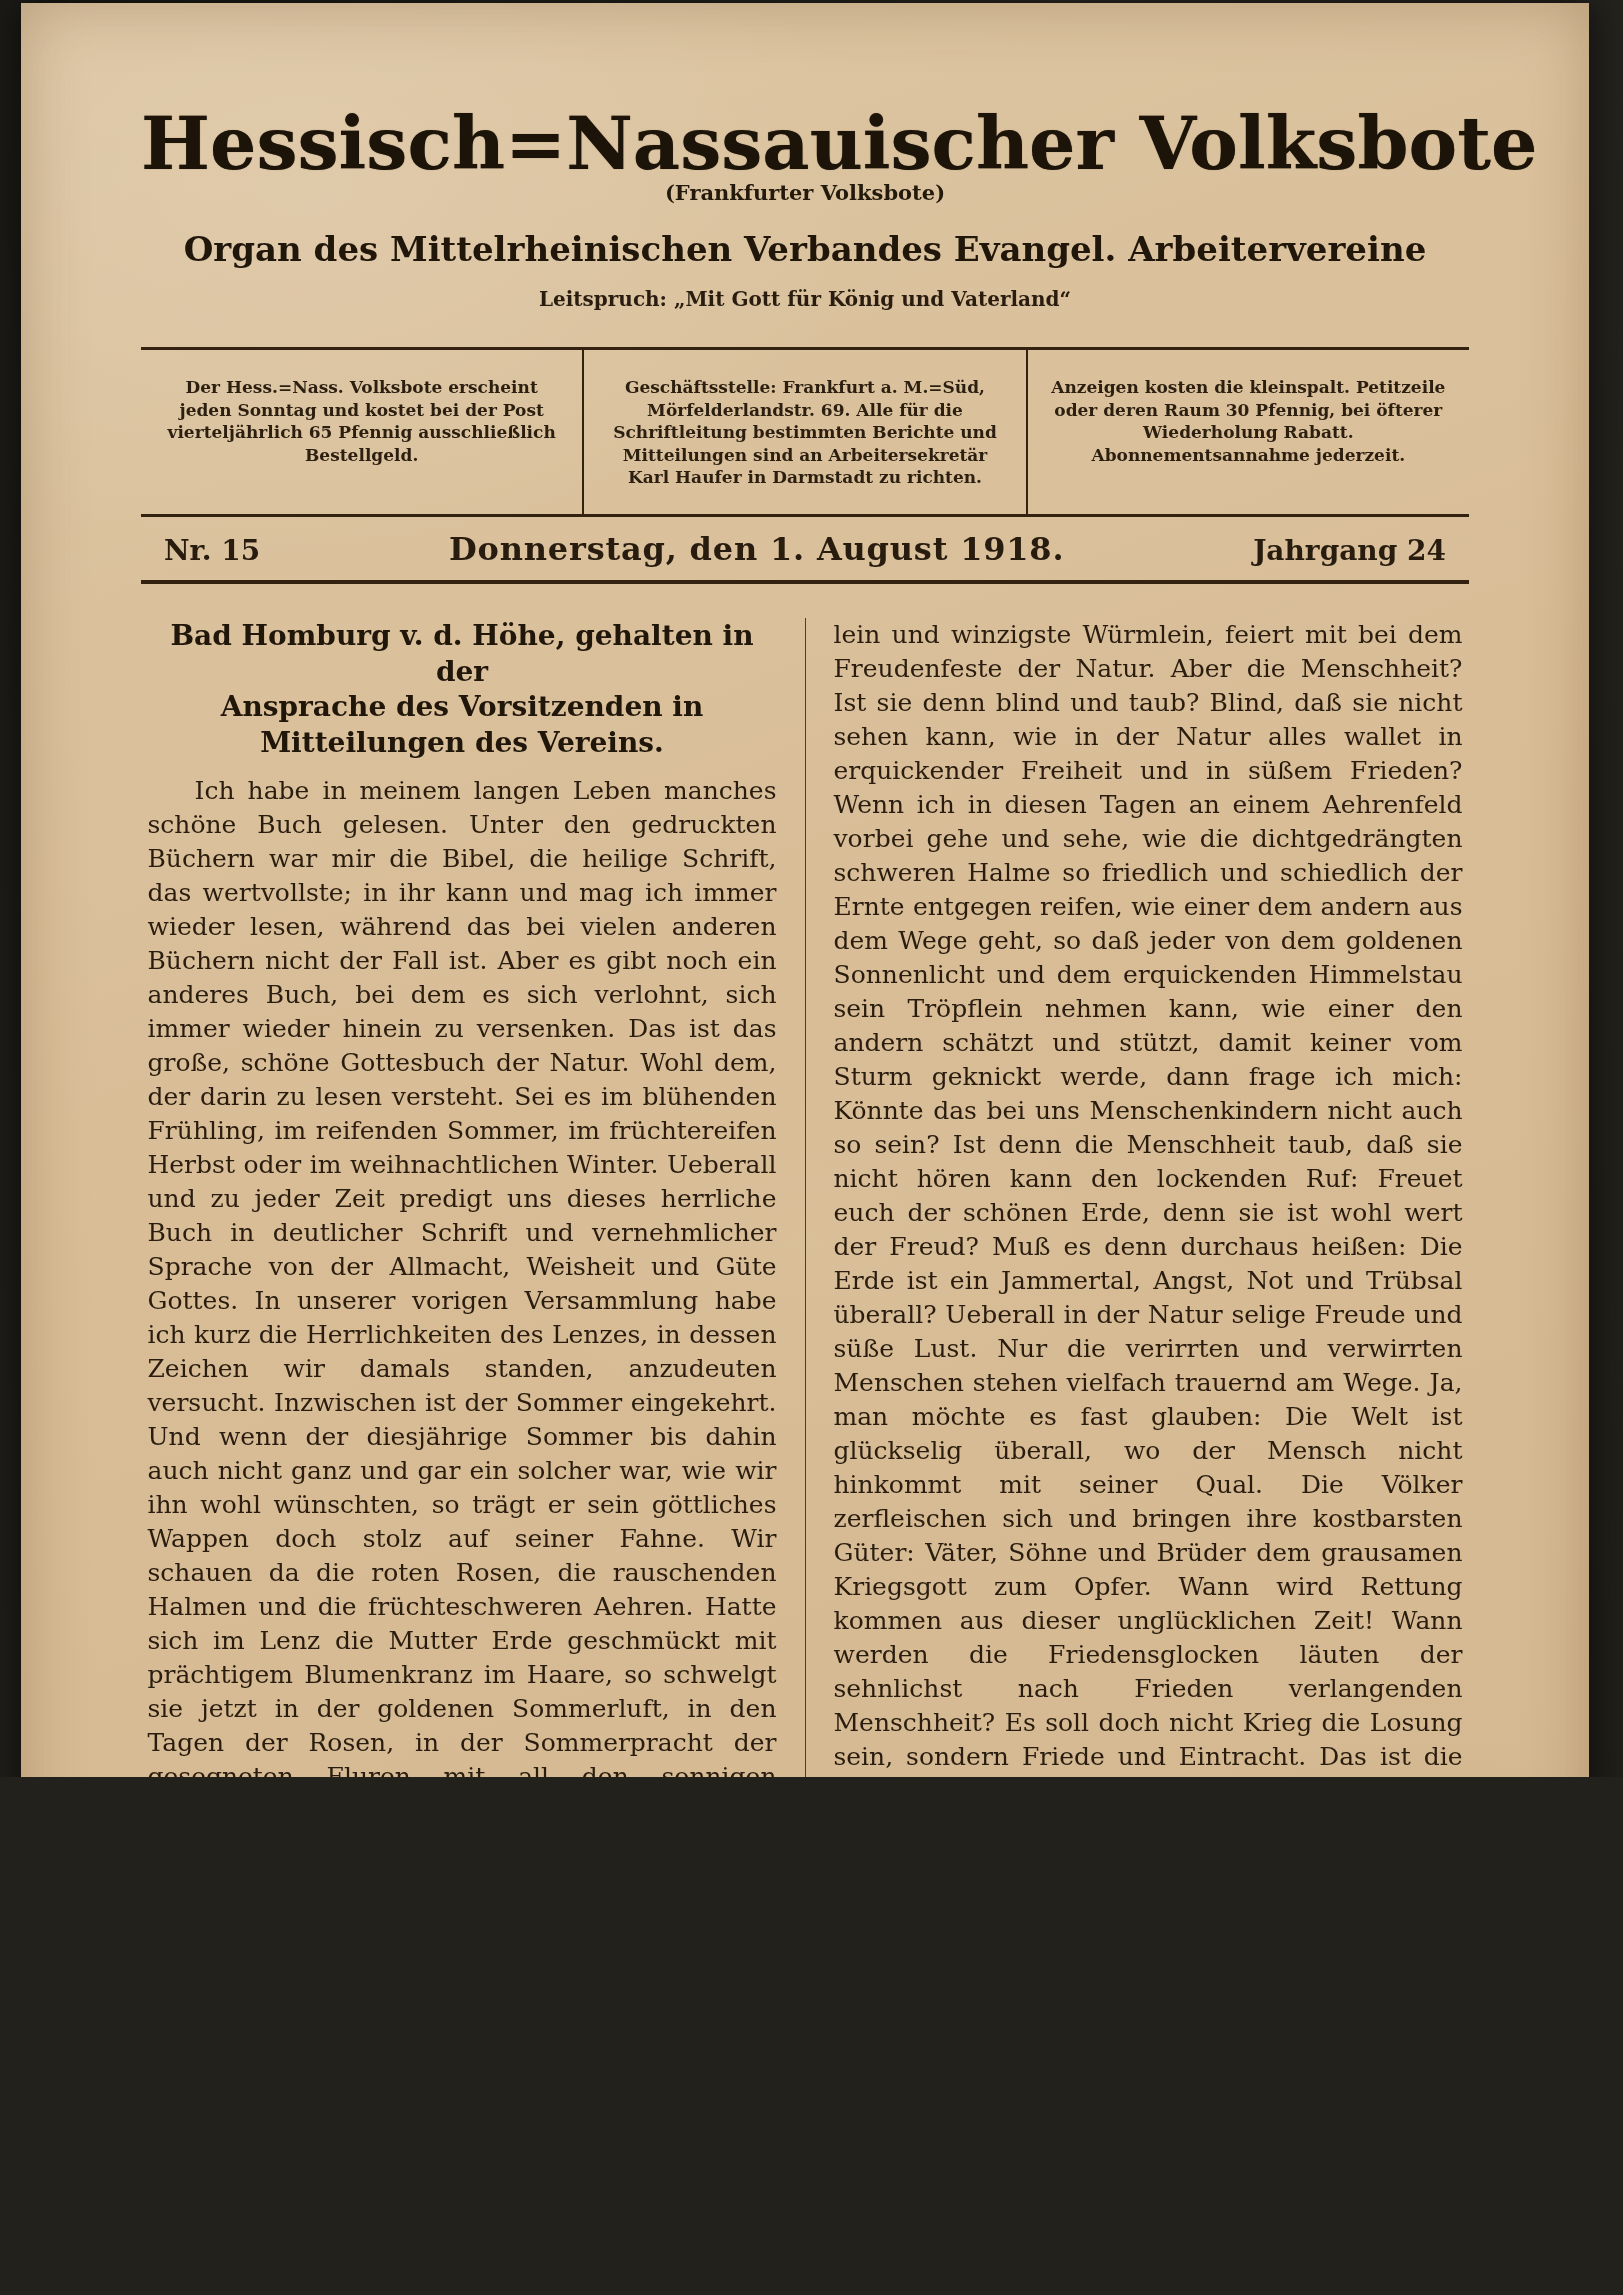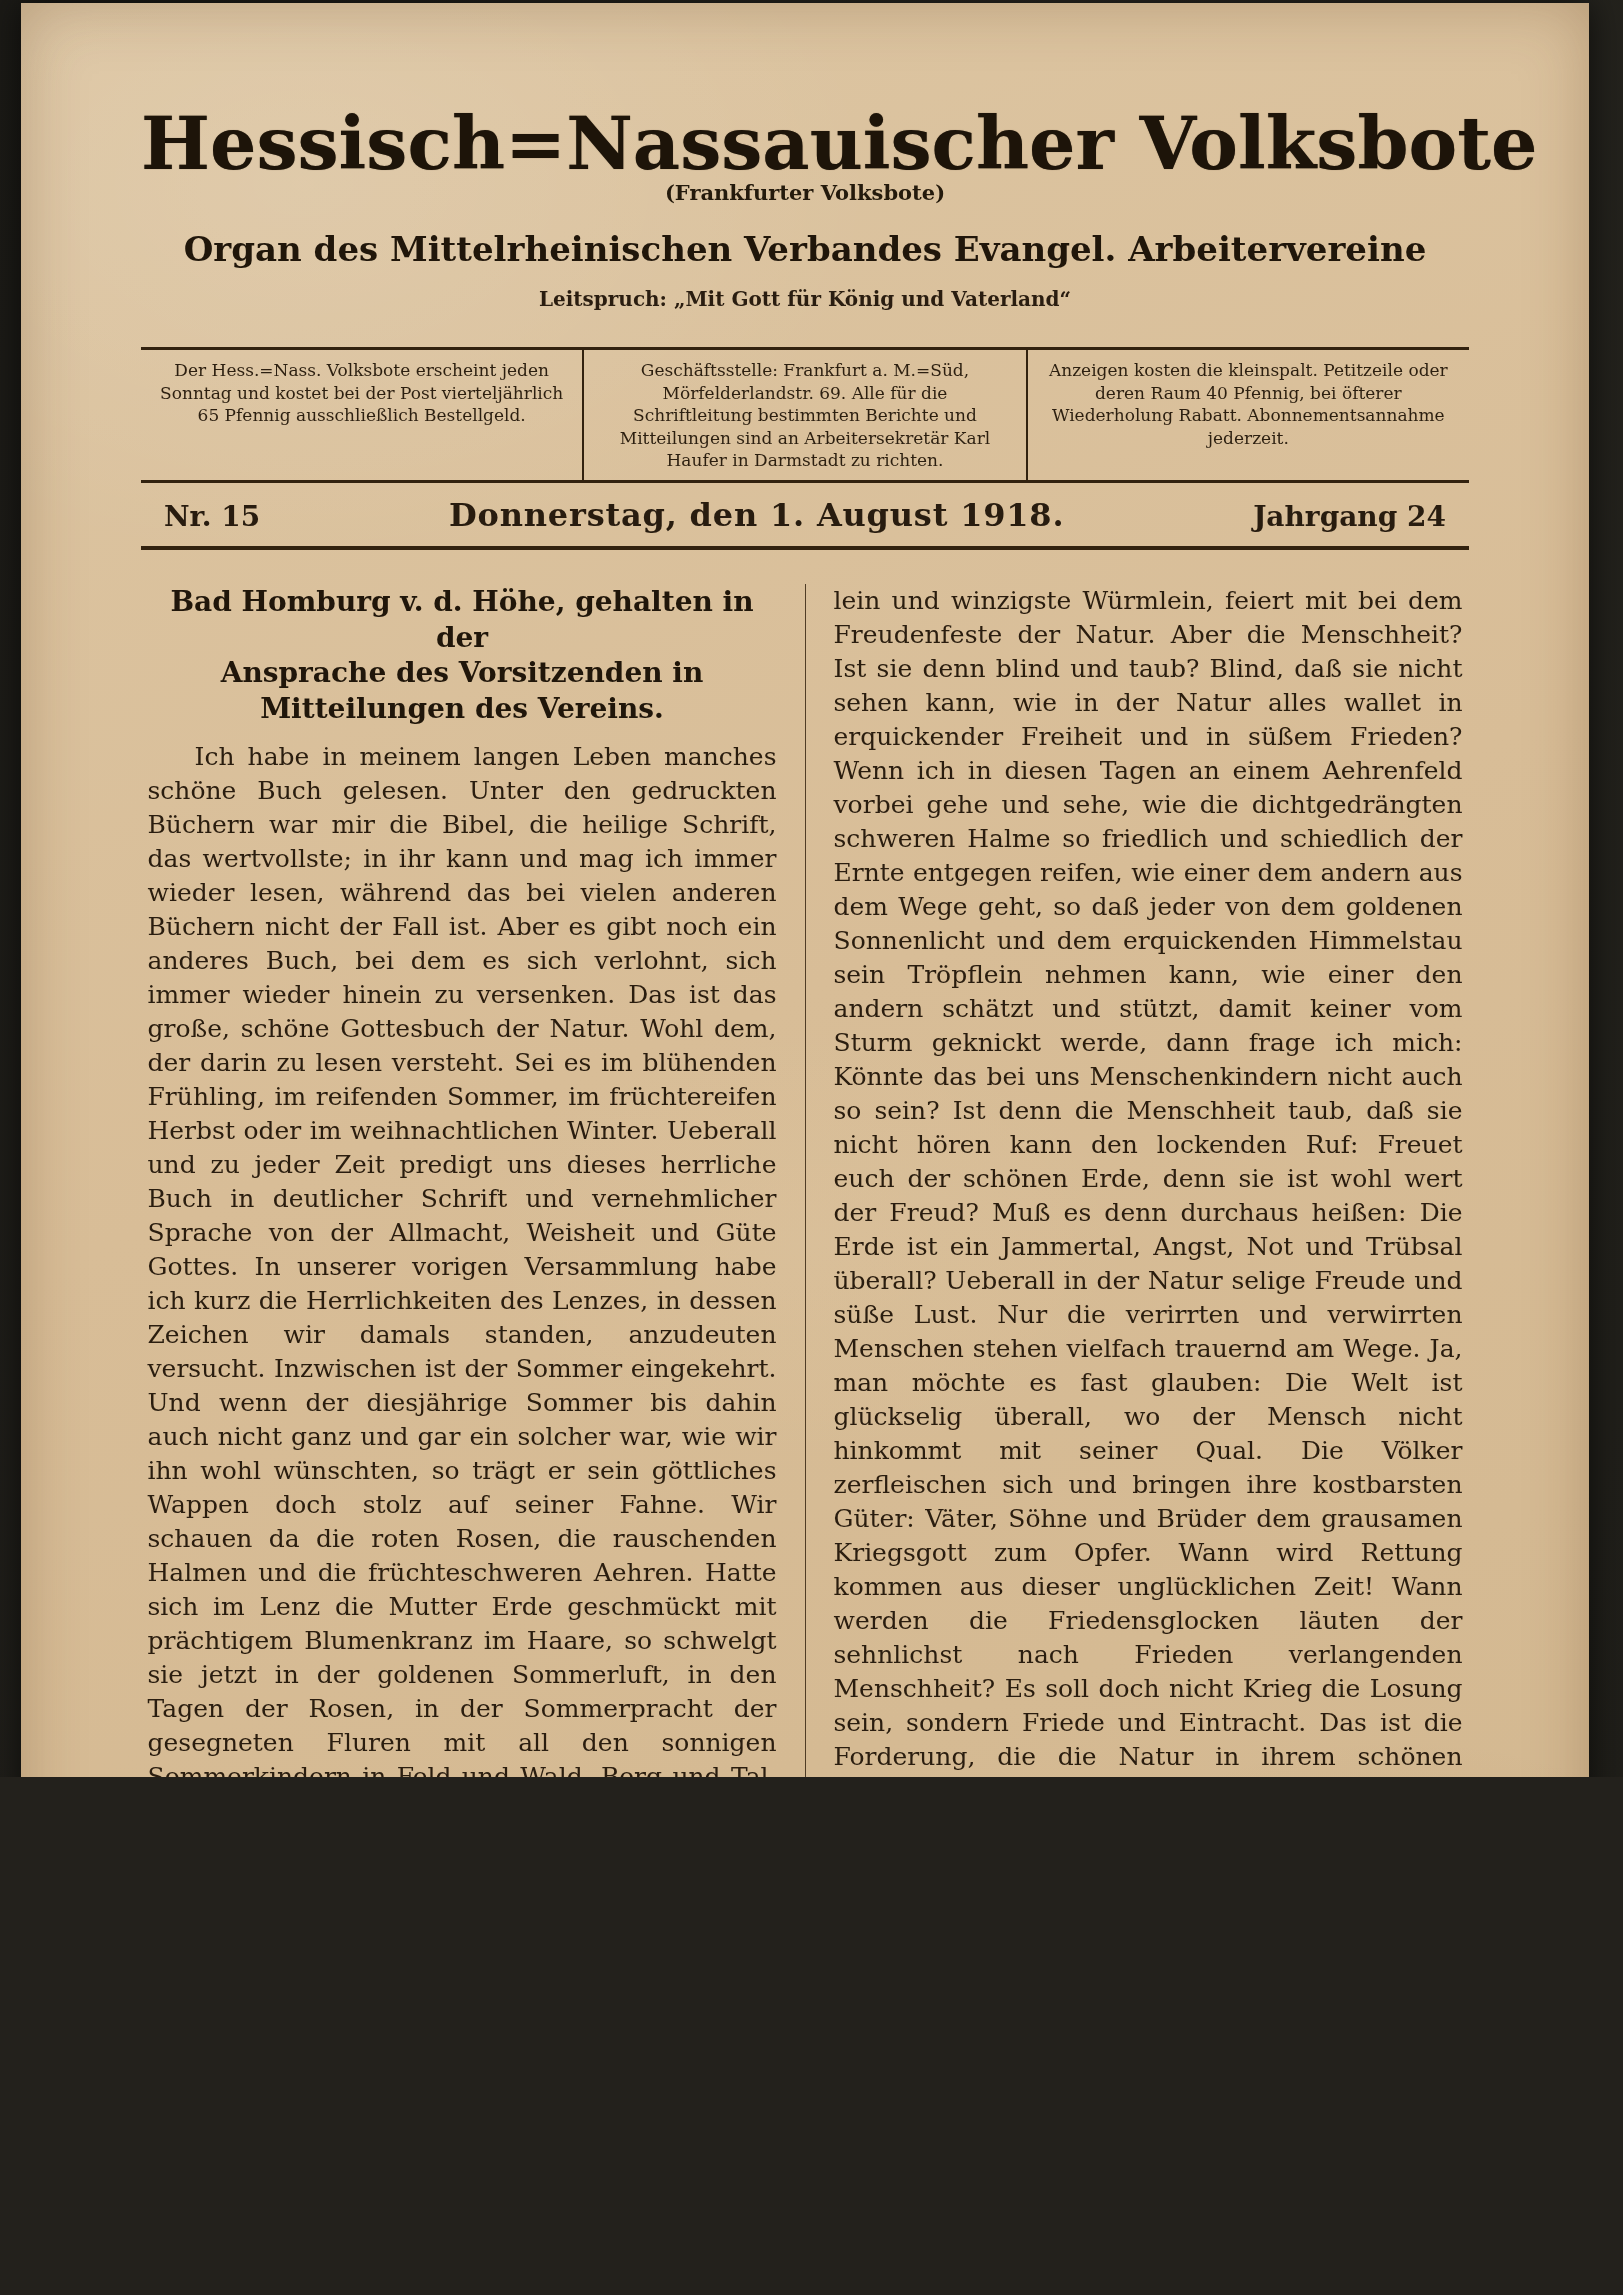--- a/index.html
+++ b/index.html
@@ -64,24 +64,24 @@
 
   
   .info-bar {
     margin-top: 36px;
     display: flex;
     border-top: 3.2px solid #32220f;
     border-bottom: 3.2px solid #32220f;
   }
   .info-cell {
     flex: 1 1 0;
-    padding: 9px 18px;
+    padding: 26px 18px;
     font-size: 17px;
     line-height: 1.32;
-    font-weight: normal;
+    font-weight: bold;
     text-align: center;
     color: #2c1f10;
   }
   .info-cell + .info-cell { border-left: 2.4px solid #32220f; }
 
   
   .dateline {
     display: flex;
     align-items: baseline;
     padding: 13px 23px 11.4px 23px;
@@ -140,21 +140,21 @@
       <div class="masthead">
         <div class="nameplate">Hessisch=Nassauischer Volksbote</div>
         <div class="subtitle">(Frankfurter Volksbote)</div>
         <div class="organ-line">Organ des Mittelrheinischen Verbandes Evangel. Arbeitervereine</div>
         <div class="motto">Leitspruch: „Mit Gott für König und Vaterland“</div>
       </div>
 
       <div class="info-bar">
         <div class="info-cell">Der Hess.=Nass. Volksbote erscheint jeden Sonntag und kostet bei der Post vierteljährlich 65 Pfennig ausschließlich Bestellgeld.</div>
         <div class="info-cell">Geschäftsstelle: Frankfurt a. M.=Süd, Mörfelderlandstr. 69. Alle für die Schriftleitung bestimmten Berichte und Mitteilungen sind an Arbeitersekretär Karl Haufer in Darmstadt zu richten.</div>
-        <div class="info-cell">Anzeigen kosten die kleinspalt. Petitzeile oder deren Raum 40 Pfennig, bei öfterer Wiederholung Rabatt. Abonnementsannahme jederzeit.</div>
+        <div class="info-cell">Anzeigen kosten die kleinspalt. Petitzeile oder deren Raum 30 Pfennig, bei öfterer Wiederholung Rabatt. Abonnementsannahme jederzeit.</div>
       </div>
 
       <div class="dateline">
         <div class="issue">Nr. 15</div>
         <div class="date">Donnerstag, den 1. August 1918.</div>
         <div class="volume">Jahrgang 24</div>
       </div>
 
       <div class="body-cols">
         <div class="col left">

